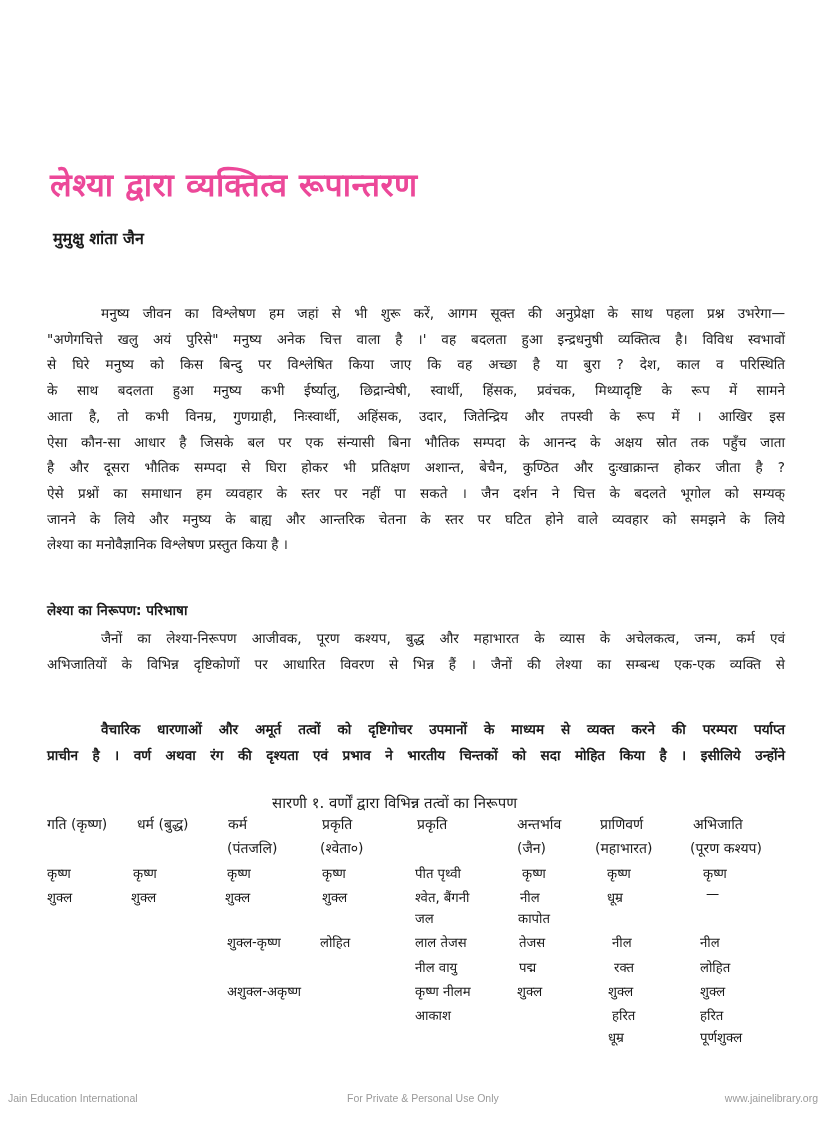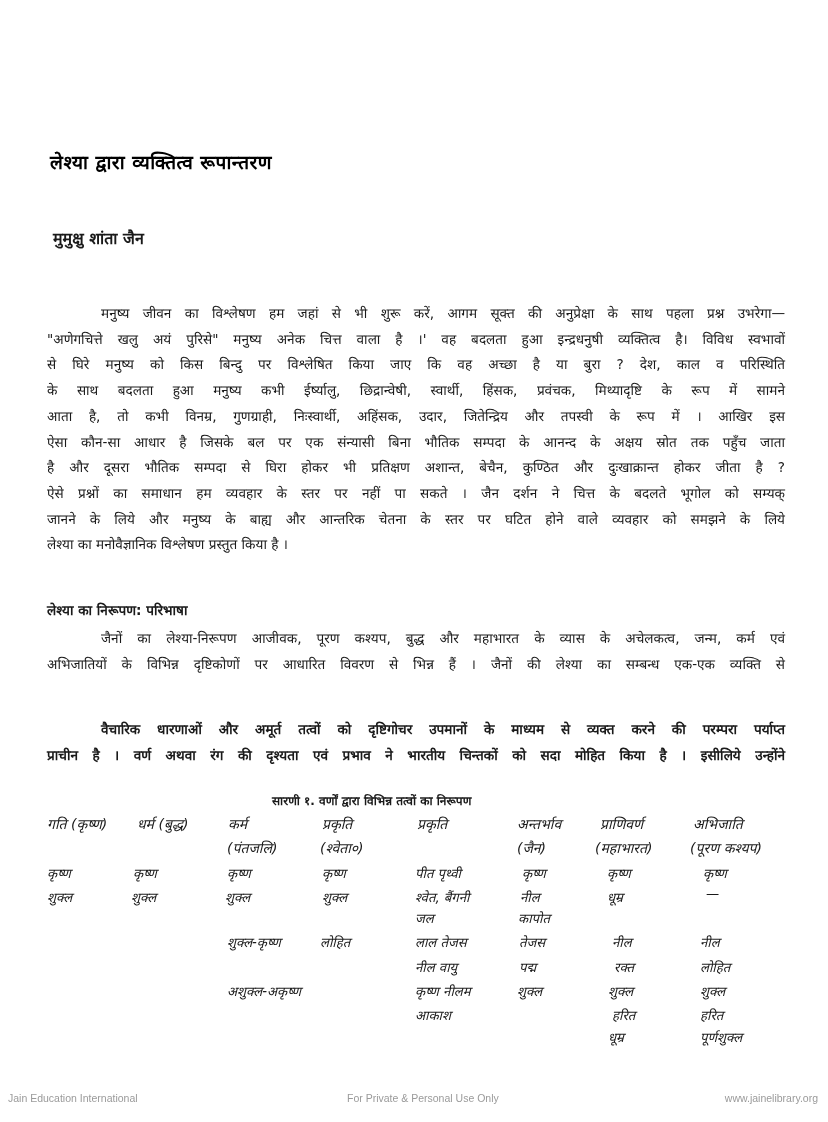--- a/index.html
+++ b/index.html
@@ -2,42 +2,42 @@
 <html><head>
 <meta charset="utf-8">
 <style>
   html, body { margin: 0; padding: 0; }
   body {
     width: 828px; height: 1122px; background: #ffffff; position: relative; overflow: hidden;
     font-family: "DejaVu Sans", "Liberation Sans", sans-serif; color: #1a1a1a;
   }
   .page { position: absolute; left: 0; top: 0; width: 828px; height: 1122px; }
   .title {
-    position: absolute; left: 50px; top: 149px; font-size: 19px; font-weight: bold; letter-spacing: 0.5px;
-    color: #000000;
+    position: absolute; left: 50px; top: 162px; font-size: 32px; font-weight: bold; letter-spacing: 0.5px;
+    color: #ec4899;
   }
   .author { position: absolute; left: 53px; top: 227px; font-size: 16px; font-weight: bold; }
   .affil { position: absolute; left: 53px; top: 266px; font-size: 14px; font-weight: bold; }
   .para {
     position: absolute; left: 47px; width: 738px; font-size: 13.6px; line-height: 25.7px;
     text-align: justify; color: #1a1a1a;
   }
   .para .line { display: block; white-space: nowrap; text-align-last: justify; text-align: justify; }
   .para .line.last { text-align-last: left; }
   .para .indent { padding-left: 54px; }
   #p1 { top: 301px; }
   .section-head {
     position: absolute; left: 47px; top: 600px; font-size: 13.6px; font-weight: bold;
   }
   #p2 { top: 626px; }
   #p3 { top: 717px; font-weight: bold; }
   .table-caption {
-    position: absolute; left: 272px; top: 792px; font-size: 12px; font-weight: bold;
+    position: absolute; left: 272px; top: 792px; font-size: 15px; font-weight: normal;
   }
-  .tbl { position: absolute; left: 0; top: 0; width: 828px; height: 848px; pointer-events: none; font-style: italic; }
+  .tbl { position: absolute; left: 0; top: 0; width: 828px; height: 848px; pointer-events: none; }
   .cell { position: absolute; font-size: 13.2px; white-space: nowrap; color: #1a1a1a; }
   .cell.hdr { font-size: 14px; }
   .footer {
     position: absolute; top: 1092px; font-family: "Liberation Sans", sans-serif; font-size: 10.5px; color: #9a9a9a;
   }
   #footer-left { left: 8px; }
   #footer-center { left: 347px; }
   #footer-right { right: 10px; }
 </style>
 </head>

